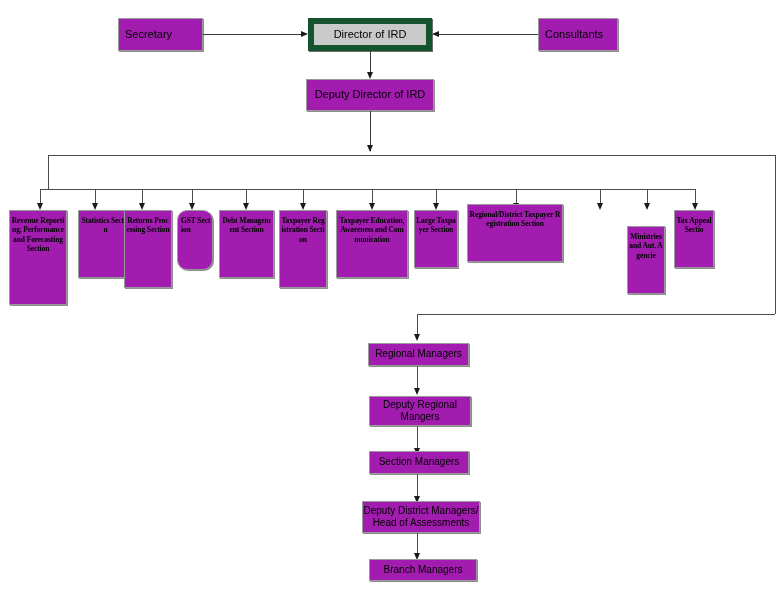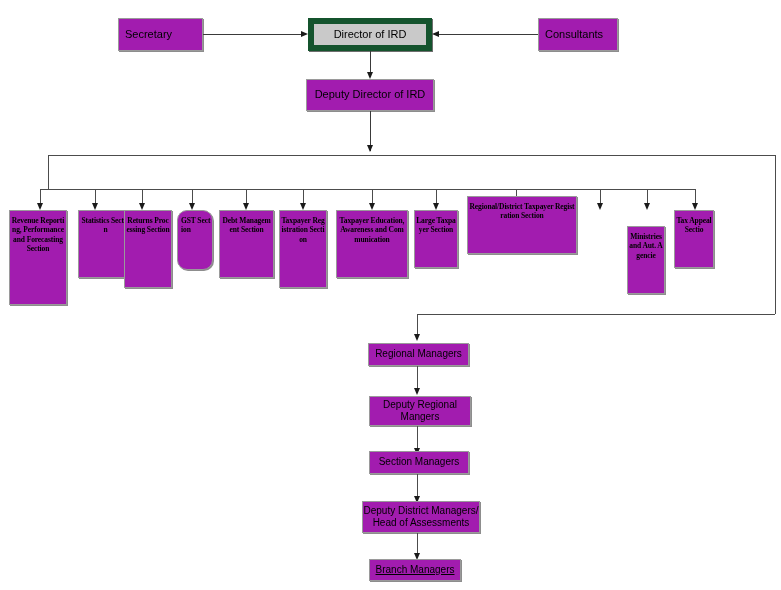--- a/index.html
+++ b/index.html
@@ -204,21 +204,21 @@
   </div>
 
   <div class="node mono" style="left:336px; top:210px; width:72px; height:68px;">
     <span>Taxpayer Education, Awareness and Communication</span>
   </div>
 
   <div class="node mono" style="left:414px; top:210px; width:44px; height:58px;">
     <span>Large Taxpayer Section</span>
   </div>
 
-  <div class="node mono" style="left:467px; top:196px; width:110px; height:58px;">
+  <div class="node mono" style="left:467px; top:204px; width:96px; height:58px;">
     <span>Regional/District Taxpayer Registration Section</span>
   </div>
 
 
   <div class="node mono" style="left:627px; top:226px; width:38px; height:68px;">
     <span>Ministries and Aut. Agencie</span>
   </div>
 
   <div class="node mono" style="left:674px; top:210px; width:40px; height:58px;">
     <span>Tax Appeal Sectio</span>
@@ -249,17 +249,17 @@
   <div class="ln v" style="left:417px; top:474px; height:26px;"></div>
   <div class="arrow-down" style="left:413.5px; top:496px;"></div>
 
   <div class="node sans" style="left:362px; top:501px; width:118px; height:32px; font-size:10px;">
     <span>Deputy District Managers/ Head of Assessments</span>
   </div>
 
   <div class="ln v" style="left:417px; top:533px; height:24px;"></div>
   <div class="arrow-down" style="left:413.5px; top:553px;"></div>
 
-  <div class="node sans" style="left:369px; top:559px; width:92px; height:22px; font-size:10px;text-decoration:underline;">
+  <div class="node sans" style="left:369px; top:559px; width:108px; height:22px; font-size:10px;">
     <span>Branch Managers</span>
   </div>
 
 </div>
 
 </body></html>

